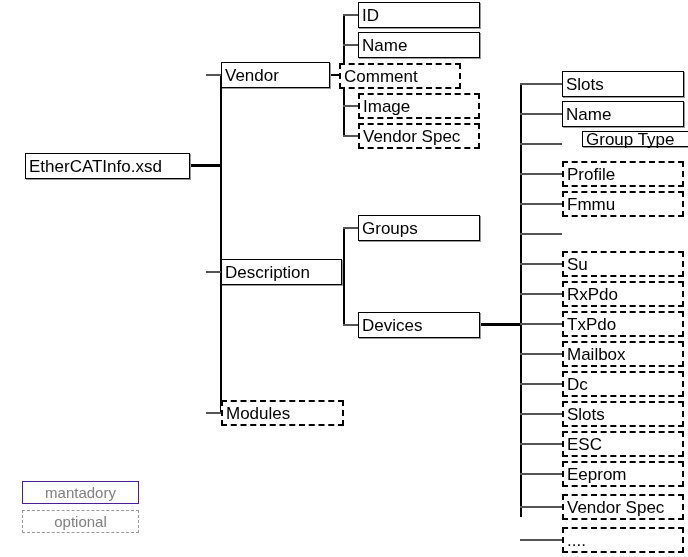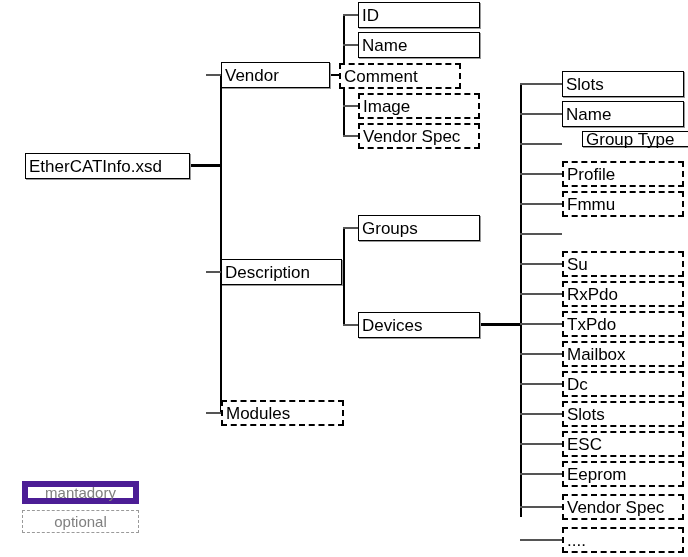--- a/index.html
+++ b/index.html
@@ -42,21 +42,21 @@
     box-sizing: border-box;
     background: #ffffff;
     display: flex;
     align-items: center;
     justify-content: center;
     font-size: 15px;
     color: #808080;
     z-index: 3;
   }
   .legend-box.mandatory {
-    border: 6px solid #4c1d95;
+    border: 1px solid #4c1d95;
   }
   .legend-box.optional {
     border: 1px dashed #9a9a9a;
   }
   .edge {
     position: absolute;
     background: #555555;
     z-index: 1;
   }
   .edge.dark {

